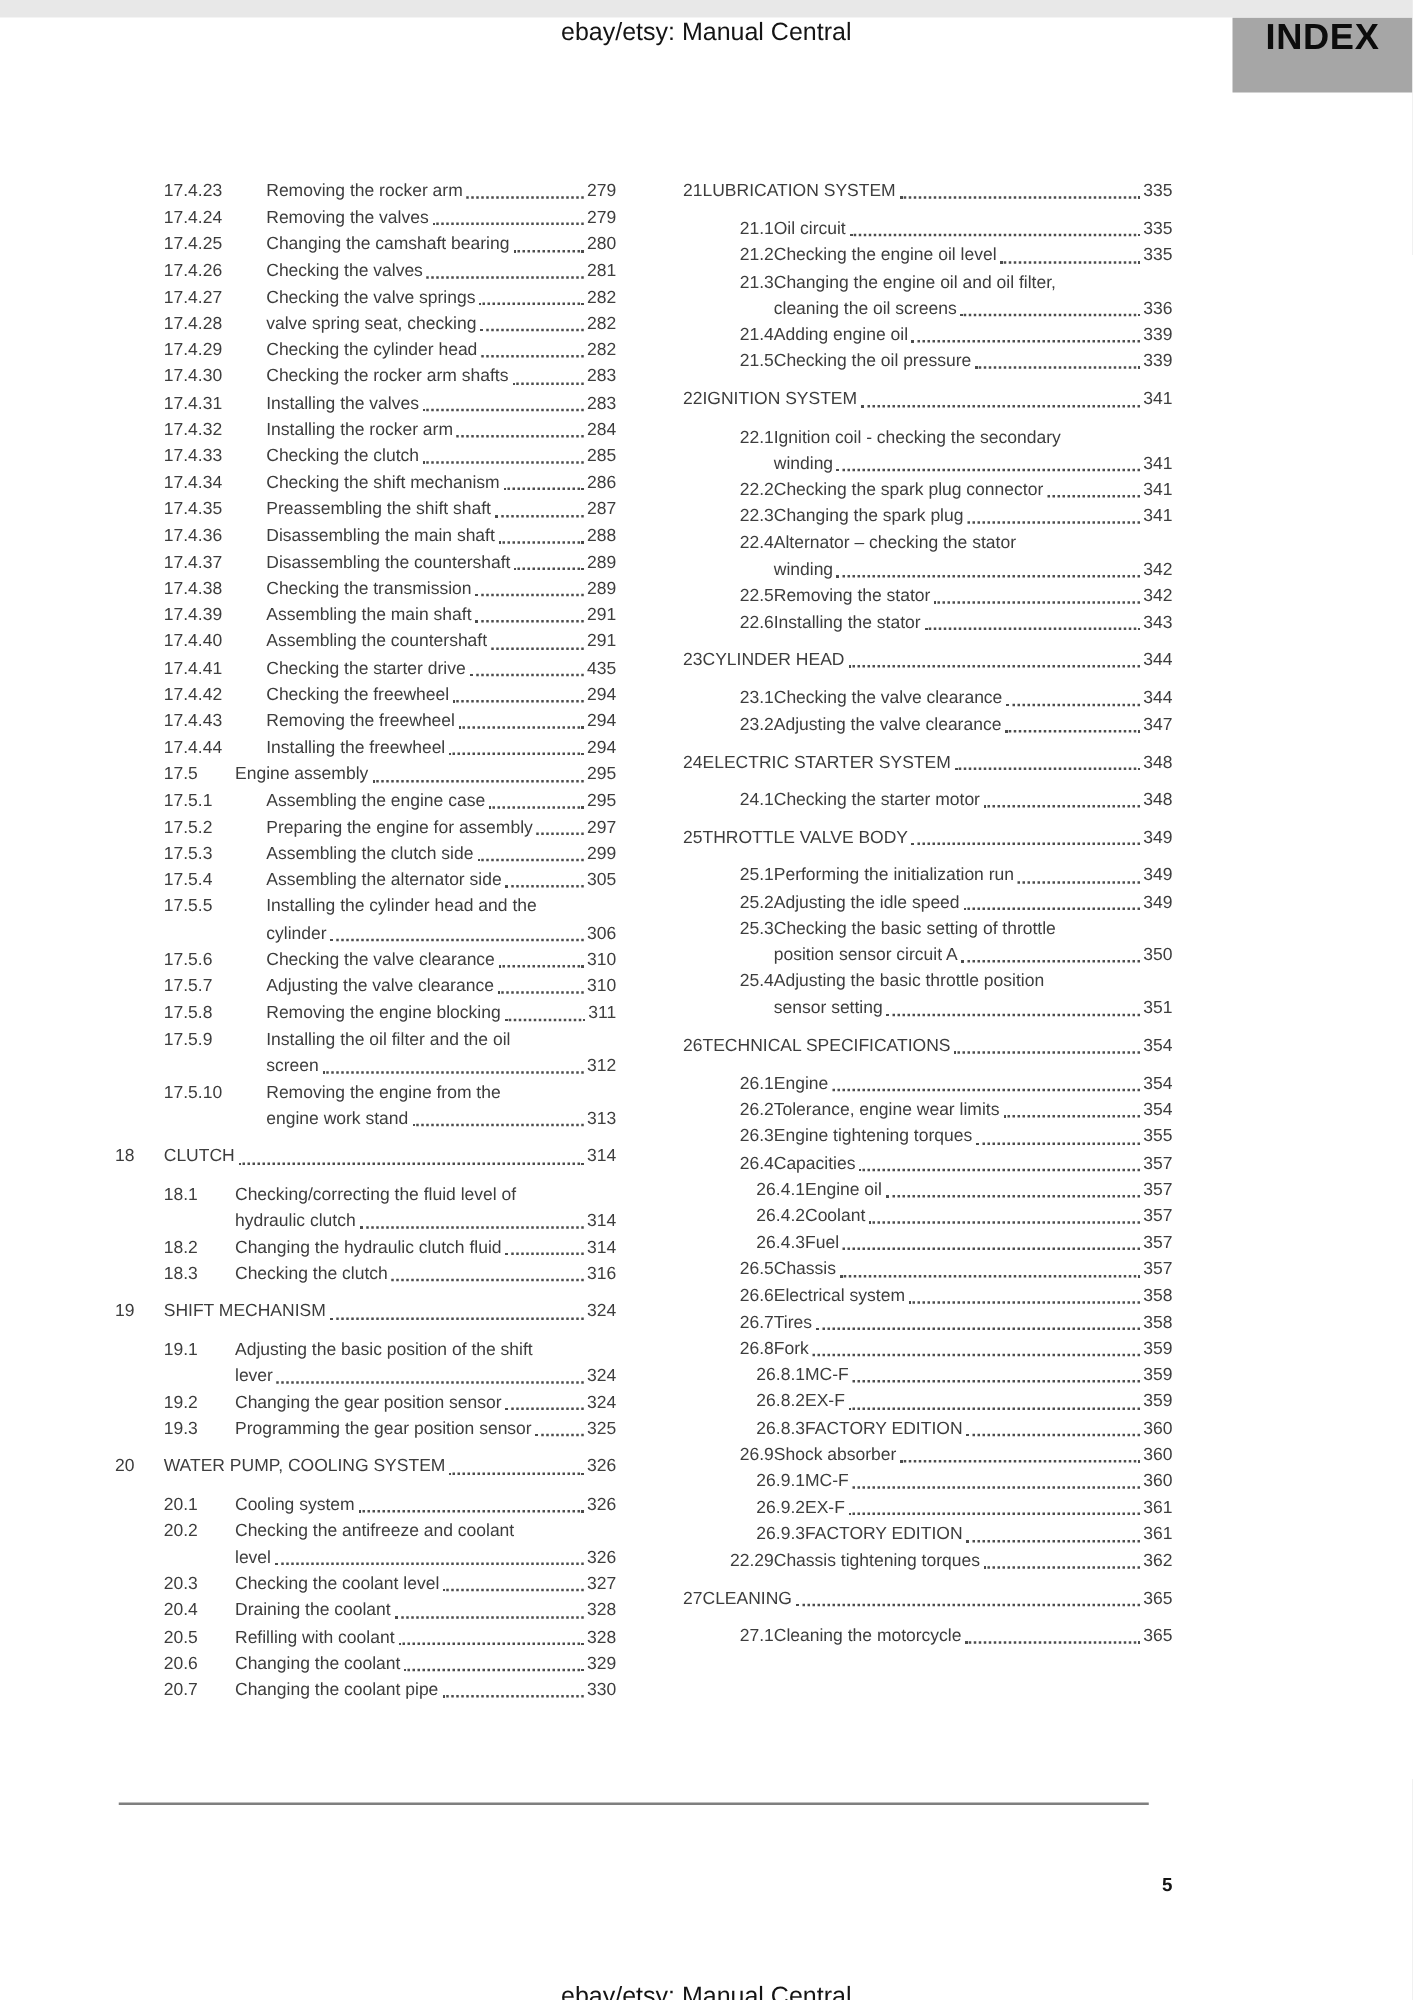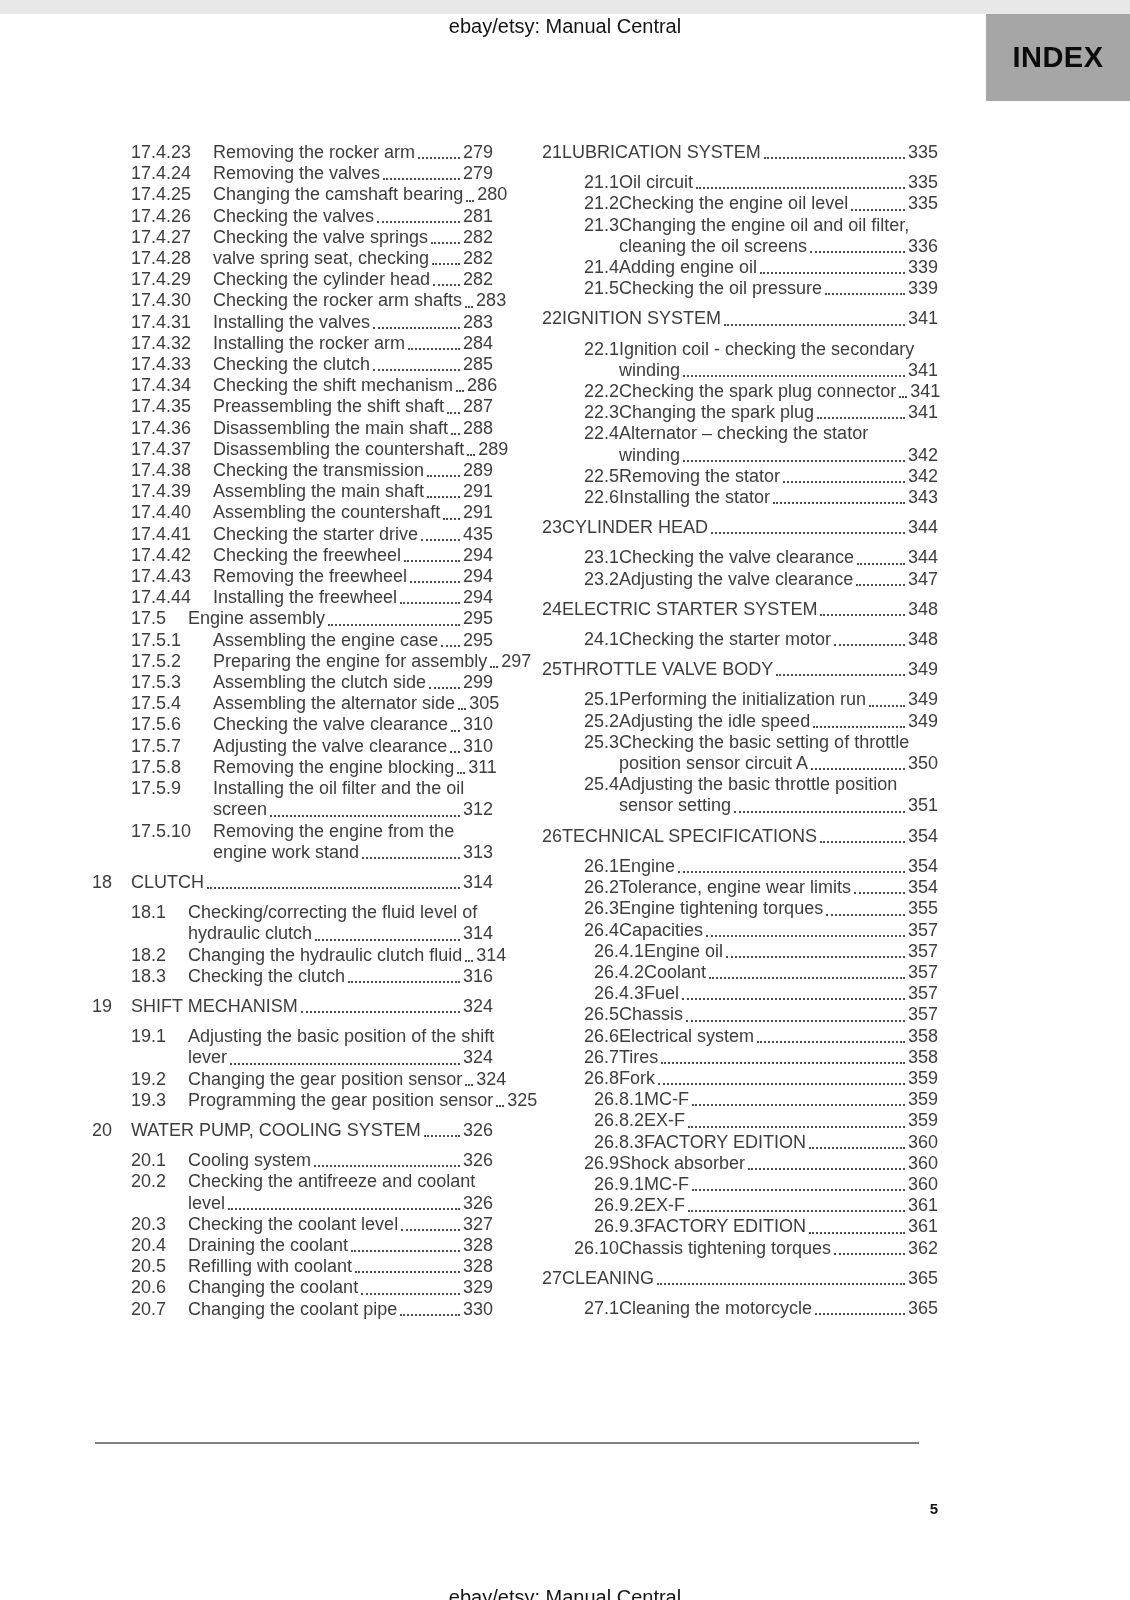--- a/index.html
+++ b/index.html
@@ -6,26 +6,26 @@
   .page {
     position:relative; width:1130px; height:1600px; margin:14px auto;
     background:#ffffff; overflow:hidden;
     font-family:Liberation Sans, sans-serif; color:#3d3d3d;
   }
   .header-title {
     position:absolute; top:1px; left:0; width:100%;
     text-align:center; font-size:20px; color:#141414;
   }
   .index-box {
-    position:absolute; left:986px; top:0; width:144px; height:87px;
-    background:#a6a6a6; display:flex; align-items:center; justify-content:center;
+    position:absolute; left:986px; top:0; width:144px; height:60px;
+    background:#a6a6a6; display:flex; justify-content:center;
   }
   .index-label { font-size:29px; font-weight:bold; color:#0c0c0c; letter-spacing:0.5px; }
 
-  .col { position:absolute; top:128px; font-size:18px; line-height:21.2px; }
+  .col { position:absolute; top:128px; font-size:14px; line-height:21.2px; }
   .col-left  { left:92px;  width:401px; }
   .col-right { left:523px; width:415px;text-align:right; }
 
   .entry { display:flex; align-items:flex-start; }
   .entry.l1 { margin:9px 0; }
   .col > .entry:first-child { margin-top:0; }
   .num { flex:0 0 auto; }
   .entry.l1 .num { width:39px; }
   .entry.l2 .num { margin-left:39px; width:57px; }
   .entry.l3 .num { margin-left:39px; width:82px; }
@@ -328,20 +328,33 @@
         <span class="num">17.5.4</span>
         <span class="body">
           <span class="line">
             <span class="t">Assembling the alternator side</span>
             <span class="leader"></span>
             <span class="pg">305</span>
           </span>
         </span>
       </div>
       <div class="entry l3">
+        <span class="num">17.5.5</span>
+        <span class="body">
+          <span class="line">
+            <span class="t">Installing the cylinder head and the</span>
+          </span>
+          <span class="line">
+            <span class="t">cylinder</span>
+            <span class="leader"></span>
+            <span class="pg">306</span>
+          </span>
+        </span>
+      </div>
+      <div class="entry l3">
         <span class="num">17.5.6</span>
         <span class="body">
           <span class="line">
             <span class="t">Checking the valve clearance</span>
             <span class="leader"></span>
             <span class="pg">310</span>
           </span>
         </span>
       </div>
       <div class="entry l3">
@@ -990,21 +1003,21 @@
         <span class="num">26.9.3</span>
         <span class="body">
           <span class="line">
             <span class="t">FACTORY EDITION</span>
             <span class="leader"></span>
             <span class="pg">361</span>
           </span>
         </span>
       </div>
       <div class="entry l2">
-        <span class="num">26.10</span>
+        <span class="num">22.29</span>
         <span class="body">
           <span class="line">
             <span class="t">Chassis tightening torques</span>
             <span class="leader"></span>
             <span class="pg">362</span>
           </span>
         </span>
       </div>
       <div class="entry l1">
         <span class="num">27</span>

